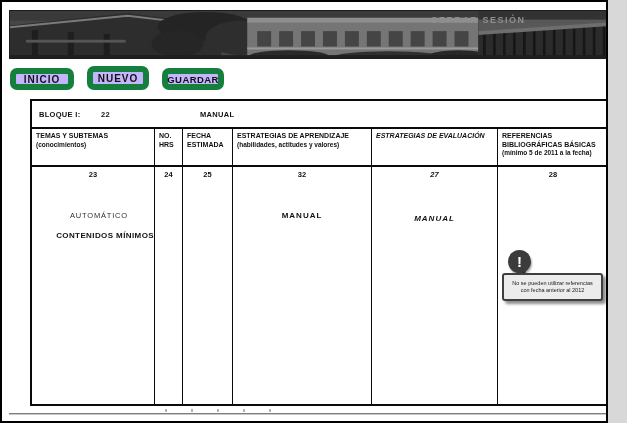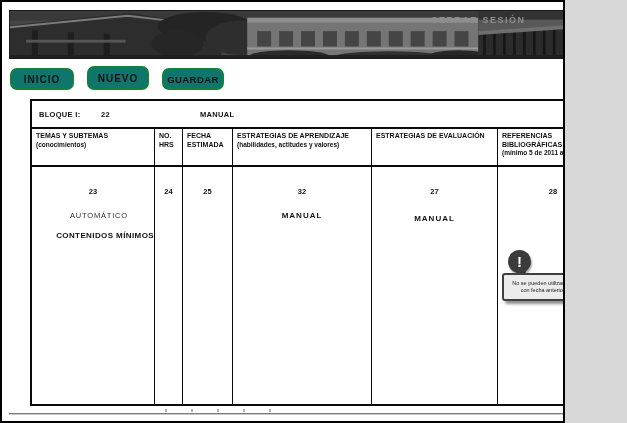--- a/index.html
+++ b/index.html
@@ -1,31 +1,31 @@
 <!DOCTYPE html>
 <html><head>
 <meta charset="utf-8">
 <style>
   html,body{margin:0;padding:0;background:#d8d8d8;}
   *{box-sizing:border-box;}
   .screen{
-    position:relative;width:565px;height:423px;background:#ffffff;
+    position:relative;width:608px;height:423px;background:#ffffff;
     border:2px solid #000;overflow:hidden;
     font-family:"Liberation Sans",sans-serif;color:#111;
   }
   
   .banner{position:absolute;left:7px;top:8px;width:612px;height:49px;background:#3e3e3e;border:1px solid #1c1c1c;overflow:hidden;}
   .banner svg{display:block;width:100%;height:100%;}
   .logout{
     position:absolute;left:421px;top:4px;font-size:9px;font-weight:bold;
     letter-spacing:1.5px;color:#8f8f8f;cursor:pointer;white-space:nowrap;
   }
   
   .btn{
-    position:absolute;background:#0f766e;border:2px solid #15803d;border-radius:7px;
+    position:absolute;background:#c4b5fd;border:6px solid #15803d;border-radius:7px;
     display:flex;align-items:center;justify-content:center;
     font-weight:bold;font-size:10px;letter-spacing:1px;color:#111;cursor:pointer;
   }
   .btn-inicio{left:8px;top:66px;width:64px;height:22px;}
   .btn-nuevo{left:85px;top:64px;width:62px;height:24px;}
   .btn-guardar{left:160px;top:66px;width:62px;height:22px;letter-spacing:.4px;font-size:9.5px;}
   
   .tbl{
     position:absolute;left:28px;top:97px;width:580px;height:307px;
     border:2px solid #0a0a0a;display:flex;flex-direction:column;background:#fff;
@@ -39,23 +39,23 @@
   .hcell{border-right:1.5px solid #0a0a0a;padding:3px 3px 0 4px;font-size:7px;font-weight:bold;line-height:8.5px;overflow:hidden;}
   .hcell:last-child{border-right:none;}
   .hcell .sub{font-size:6.5px;}
   .body-row{display:flex;flex:1;}
   .bcell{border-right:1.5px solid #0a0a0a;position:relative;}
   .bcell:last-child{border-right:none;}
   .c1{width:123px;flex:none;}
   .c2{width:28px;flex:none;}
   .c3{width:50px;flex:none;}
   .c4{width:139px;flex:none;}
-  .c5{width:126px;flex:none;}
+  .c5{width:126px;flex:none;font-style:italic;}
   .c6{width:110px;flex:none;}
-  .cell-number{position:absolute;top:3px;left:0;width:100%;text-align:center;font-size:7.5px;font-weight:bold;margin-top:17px;}
+  .cell-number{position:absolute;top:3px;left:0;width:100%;text-align:center;font-size:7.5px;font-weight:bold;}
   .auto-label{position:absolute;top:44px;left:0;width:100%;text-align:center;font-size:7.5px;letter-spacing:.8px;color:#2e2e2e;padding-left:12px;}
   .contenidos-label{position:absolute;top:64px;left:0;width:100%;text-align:right;font-size:8px;font-weight:bold;letter-spacing:.4px;}
   .manual-value{position:absolute;left:0;width:100%;text-align:center;font-size:8px;font-weight:bold;letter-spacing:1px;}
   .mv4{top:44px;}
   .mv5{top:47px;}
   
   .warn-icon{
     position:absolute;left:10px;top:83px;width:23px;height:23px;border-radius:50%;
     background:#3b3b3b;color:#fff;font-weight:bold;font-size:15px;line-height:23px;
     text-align:center;box-shadow:1px 2px 2px rgba(0,0,0,.35);z-index:2;cursor:pointer;

